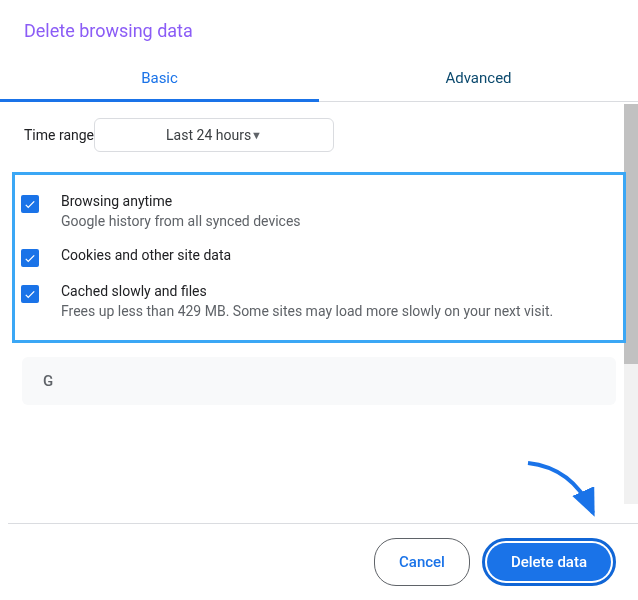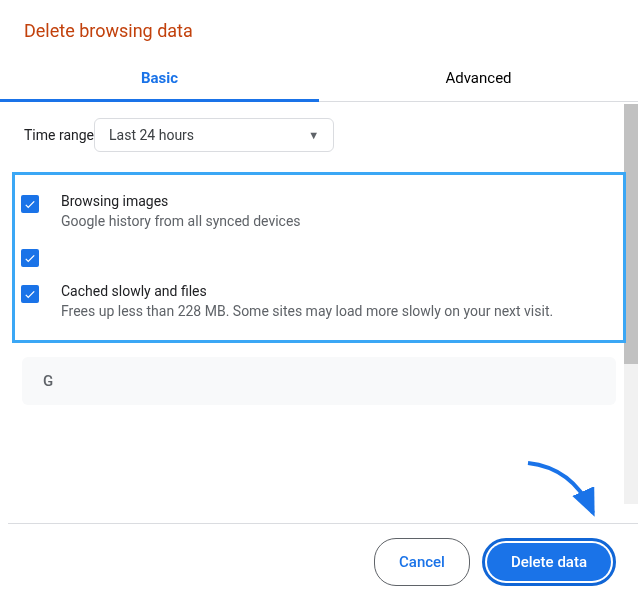--- a/index.html
+++ b/index.html
@@ -1,25 +1,25 @@
 <!DOCTYPE html>
 <html><head>
 <meta charset="utf-8">
 <style>
 * { box-sizing: border-box; margin: 0; padding: 0; font-family: -apple-system, BlinkMacSystemFont, "Segoe UI", Roboto, Arial, sans-serif; }
 body { width: 638px; height: 600px; background: #fff; position: relative; overflow: hidden; }
 .dialog { width: 100%; height: 100%; position: relative; }
-.title { font-size: 18px; color: #c2410c; padding: 20px 0 16px 24px; }
+.title { font-size: 18px; color: #8b5cf6; padding: 20px 0 16px 24px; }
 .tabs { display: flex; border-bottom: 1px solid #dadce0; }
-.tab { flex: 1; text-align: center; padding: 12px 0; font-size: 15px; cursor: pointer; color: #000000; }
-.tab.active { color: #1a73e8; font-weight: 700; border-bottom: 3px solid #1a73e8; margin-bottom: -1px; text-align: center; }
+.tab { flex: 1; text-align: center; padding: 12px 0; font-size: 15px; cursor: pointer; color: #0c4a6e; }
+.tab.active { color: #1a73e8; font-weight: 400; border-bottom: 3px solid #1a73e8; margin-bottom: -1px; text-align: center; }
 .content { padding: 16px 24px 0 24px; height: 408px; overflow-y: auto; position: relative; }
 .time-row { display: flex; align-items: center; margin-bottom: 20px; }
 .time-label { font-size: 14px; color: #202124; }
-.select { display: flex; align-items: center; justify-content: space-between; border: 1px solid #dadce0; border-radius: 6px; padding: 8px 14px; width: 240px; cursor: pointer; font-size: 14px; color: #3c4043; }
+.select { display: flex; align-items: center; justify-content: center; border: 1px solid #dadce0; border-radius: 6px; padding: 8px 14px; width: 240px; cursor: pointer; font-size: 14px; color: #3c4043; }
 .select .chev { color: #5f6368; font-size: 11px; }
 .highlight-box { border: 3px solid #3ba7f5; padding: 10px 10px 10px 0; margin-left: -12px; margin-right: -12px; margin-bottom: 14px; }
 .check-item { display: flex; align-items: flex-start; gap: 22px; padding: 8px 0; }
 .checkbox { width: 18px; height: 18px; background: #1a73e8; border-radius: 2px; display: flex; align-items: center; justify-content: center; flex-shrink: 0; margin-top: 2px; margin-left: 6px; cursor: pointer; }
 .checkbox svg { width: 14px; height: 14px; }
 .check-text .ct-title { font-size: 14px; color: #202124; margin-bottom: 2px; }
 .check-text .ct-desc { font-size: 14px; color: #5f6368; line-height: 1.45; }
 .info-box { display: flex; gap: 16px; background: #f8f9fa; border-radius: 6px; padding: 14px 16px; margin: 0 -2px; }
 .g-icon { width: 20px; height: 20px; border-radius: 50%; display: flex; align-items: center; justify-content: center; font-weight: 500; color: #5f6368; flex-shrink: 0; font-size: 15px; }
 .info-text { font-size: 14px; color: #5f6368; line-height: 1.45; }
@@ -59,44 +59,45 @@
     </div>
 
     <div class="highlight-box">
       <div class="check-item">
         <div class="checkbox">
           <svg viewBox="0 0 24 24">
               <path fill="#fff" d="M9 16.2l-3.5-3.5L4 14.2l5 5 11-11-1.5-1.5z"></path>
             </svg>
         </div>
         <div class="check-text">
-          <div class="ct-title">Browsing images</div>
+          <div class="ct-title">Browsing anytime</div>
           <div class="ct-desc">Google history from all synced devices</div>
         </div>
       </div>
 
       <div class="check-item">
         <div class="checkbox">
           <svg viewBox="0 0 24 24">
               <path fill="#fff" d="M9 16.2l-3.5-3.5L4 14.2l5 5 11-11-1.5-1.5z"></path>
             </svg>
         </div>
         <div class="check-text">
+          <div class="ct-title">Cookies and other site data</div>
         </div>
       </div>
 
       <div class="check-item">
         <div class="checkbox">
           <svg viewBox="0 0 24 24">
               <path fill="#fff" d="M9 16.2l-3.5-3.5L4 14.2l5 5 11-11-1.5-1.5z"></path>
             </svg>
         </div>
         <div class="check-text">
           <div class="ct-title">Cached slowly and files</div>
-          <div class="ct-desc">Frees up less than 228 MB. Some sites may load more slowly on your next visit.</div>
+          <div class="ct-desc">Frees up less than 429 MB. Some sites may load more slowly on your next visit.</div>
         </div>
       </div>
     </div>
 
     <div class="info-box">
       <div class="g-icon">G</div>
     </div>
   </div>
 
   <div class="arrow">

